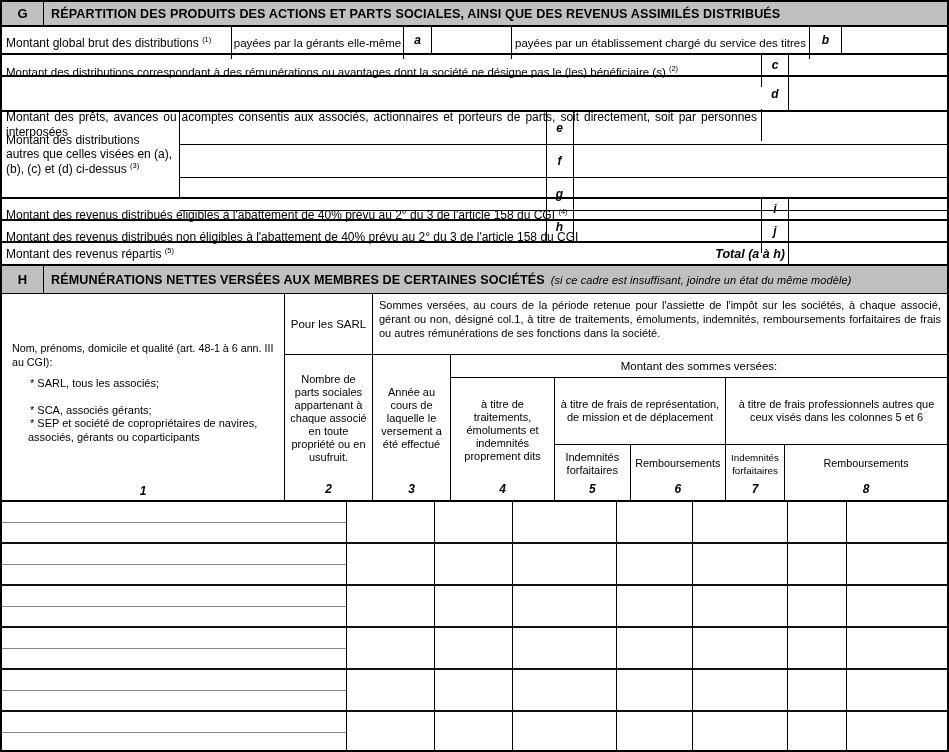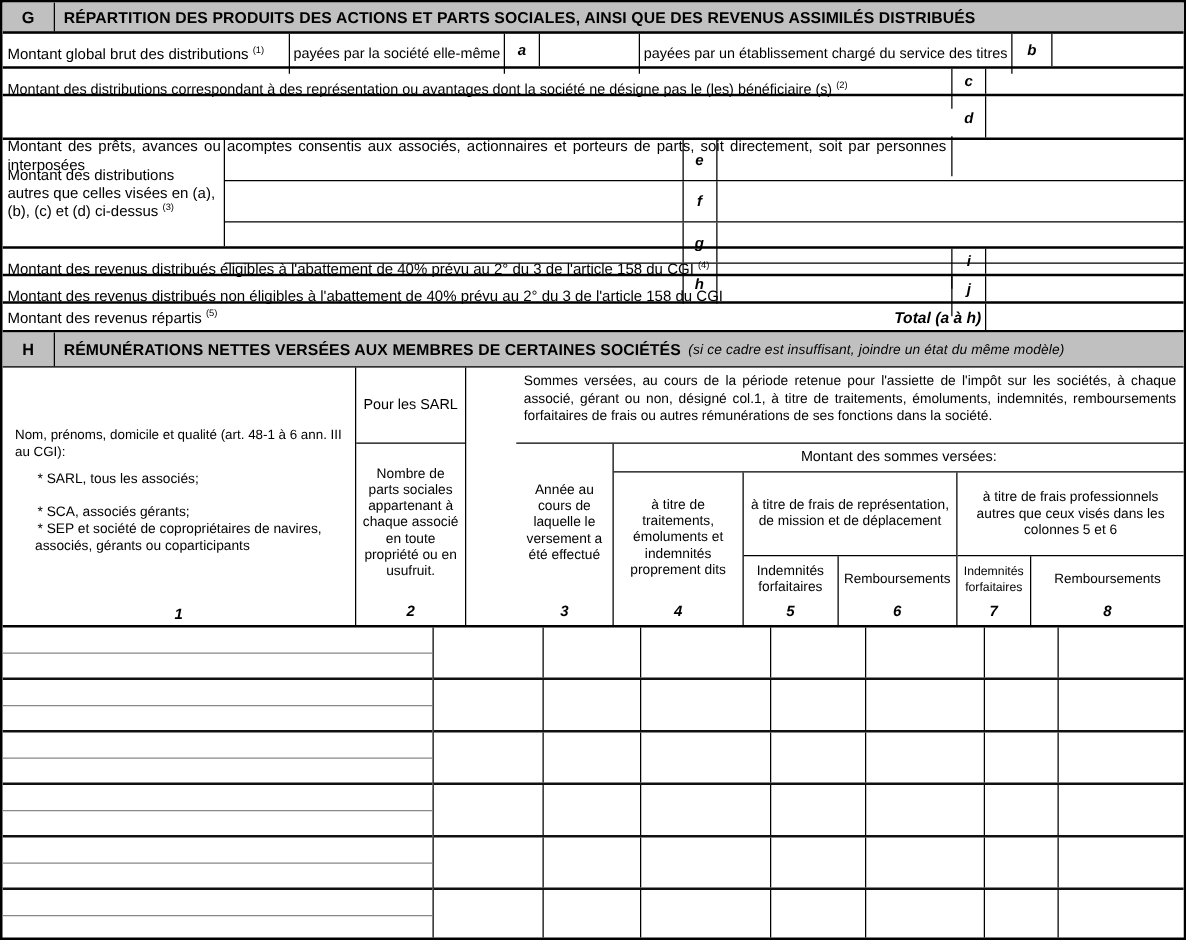--- a/index.html
+++ b/index.html
@@ -43,21 +43,21 @@
   .hd-col1 .content { padding:48px 8px 0 10px; line-height:13.5px; }
   .hd-col1 .title-line { font-size:10.7px; margin-bottom:8px; }
   .hd-col1 .item { padding-left:18px; }
   .hd-col1 .gapline { height:13px; }
   .digit { height:18px; display:flex; align-items:flex-start; justify-content:center; font-weight:bold; font-style:italic; font-size:12px; }
   .digit-abs { position:absolute; bottom:2px; left:0; right:0; text-align:center; font-weight:bold; font-style:italic; font-size:12px; }
   .hd-col2 { width:88px; border-right:1px solid #000; }
   .hd-col2-top { height:61px; border-bottom:1px solid #000; display:flex; align-items:center; justify-content:center; text-align:center; font-size:11.5px; }
   .hd-col2-main { flex:1; display:flex; flex-direction:column; }
   .hd-ctext { flex:1; display:flex; align-items:center; justify-content:center; text-align:center; font-size:11px; line-height:13px; padding:2px 3px; }
-  .hd-right { flex:1; display:flex; flex-direction:column;margin-left:40px; }
+  .hd-right { flex:1; display:flex; flex-direction:column; }
   .sommes { height:61px; border-bottom:1px solid #000; font-size:11px; line-height:13.8px; text-align:justify; padding:5px 6px 0 6px; }
   .hd-lower { flex:1; display:flex; }
   .hd-col3 { width:78px; border-right:1px solid #000; }
   .hd-r438 { flex:1; display:flex; flex-direction:column; }
   .montant-h { height:23px; border-bottom:1px solid #000; display:flex; align-items:center; justify-content:center; font-size:11.5px; }
   .hd-below { flex:1; display:flex; }
   .hd-col4 { width:104px; border-right:1px solid #000; }
   .grp { display:flex; flex-direction:column; border-right:1px solid #000; }
   .grp56 { width:171px; }
   .grp78 { flex:1; border-right:none; }
@@ -92,34 +92,34 @@
   <div class="row band" style="height:25px;">
     <div class="band-letter">G</div>
     <div class="band-title">RÉPARTITION DES PRODUITS DES ACTIONS ET PARTS SOCIALES, AINSI QUE DES REVENUS ASSIMILÉS DISTRIBUÉS</div>
   </div>
 
   <div class="row" style="height:28px;">
     <div class="cell glabel nowrap" style="width:230px;">
       <span><span>Montant global brut des distributions</span>&nbsp;<sup class="fn">(1)</sup></span>
     </div>
     <div class="cell center small nowrap" style="width:172px;">
-        <span>payées par la société elle-même</span>
+        <span>payées par la gérants elle-même</span>
       </div>
     <div class="cell letter-cell" style="width:28px;">a</div>
     <div class="cell" style="width:80px;"></div>
     <div class="cell center small nowrap" style="width:298px;">
         <span>payées par un établissement chargé du service des titres</span>
       </div>
     <div class="cell letter-cell" style="width:32px;">b</div>
     <div class="cell last" style="flex:1;"></div>
   </div>
 
   <div class="row" style="height:22px;">
     <div class="cell glabel nowrap" style="width:760px; font-size:11.5px;">
-      <span><span>Montant des distributions correspondant à des représentation ou avantages dont la société ne désigne pas le (les) bénéficiaire (s)</span>&nbsp;<sup class="fn">(2)</sup></span>
+      <span><span>Montant des distributions correspondant à des rémunérations ou avantages dont la société ne désigne pas le (les) bénéficiaire (s)</span>&nbsp;<sup class="fn">(2)</sup></span>
     </div>
     <div class="cell letter-cell">c</div>
     <div class="cell value-cell"></div>
   </div>
 
   <div class="row" style="height:35px;">
     <div class="cell glabel justify" style="width:760px; line-height:15px;margin-top:32px;">
       <span>Montant des prêts, avances ou acomptes consentis aux associés, actionnaires et porteurs de parts, soit directement, soit par personnes interposées</span>
     </div>
     <div class="cell letter-cell">d</div>

